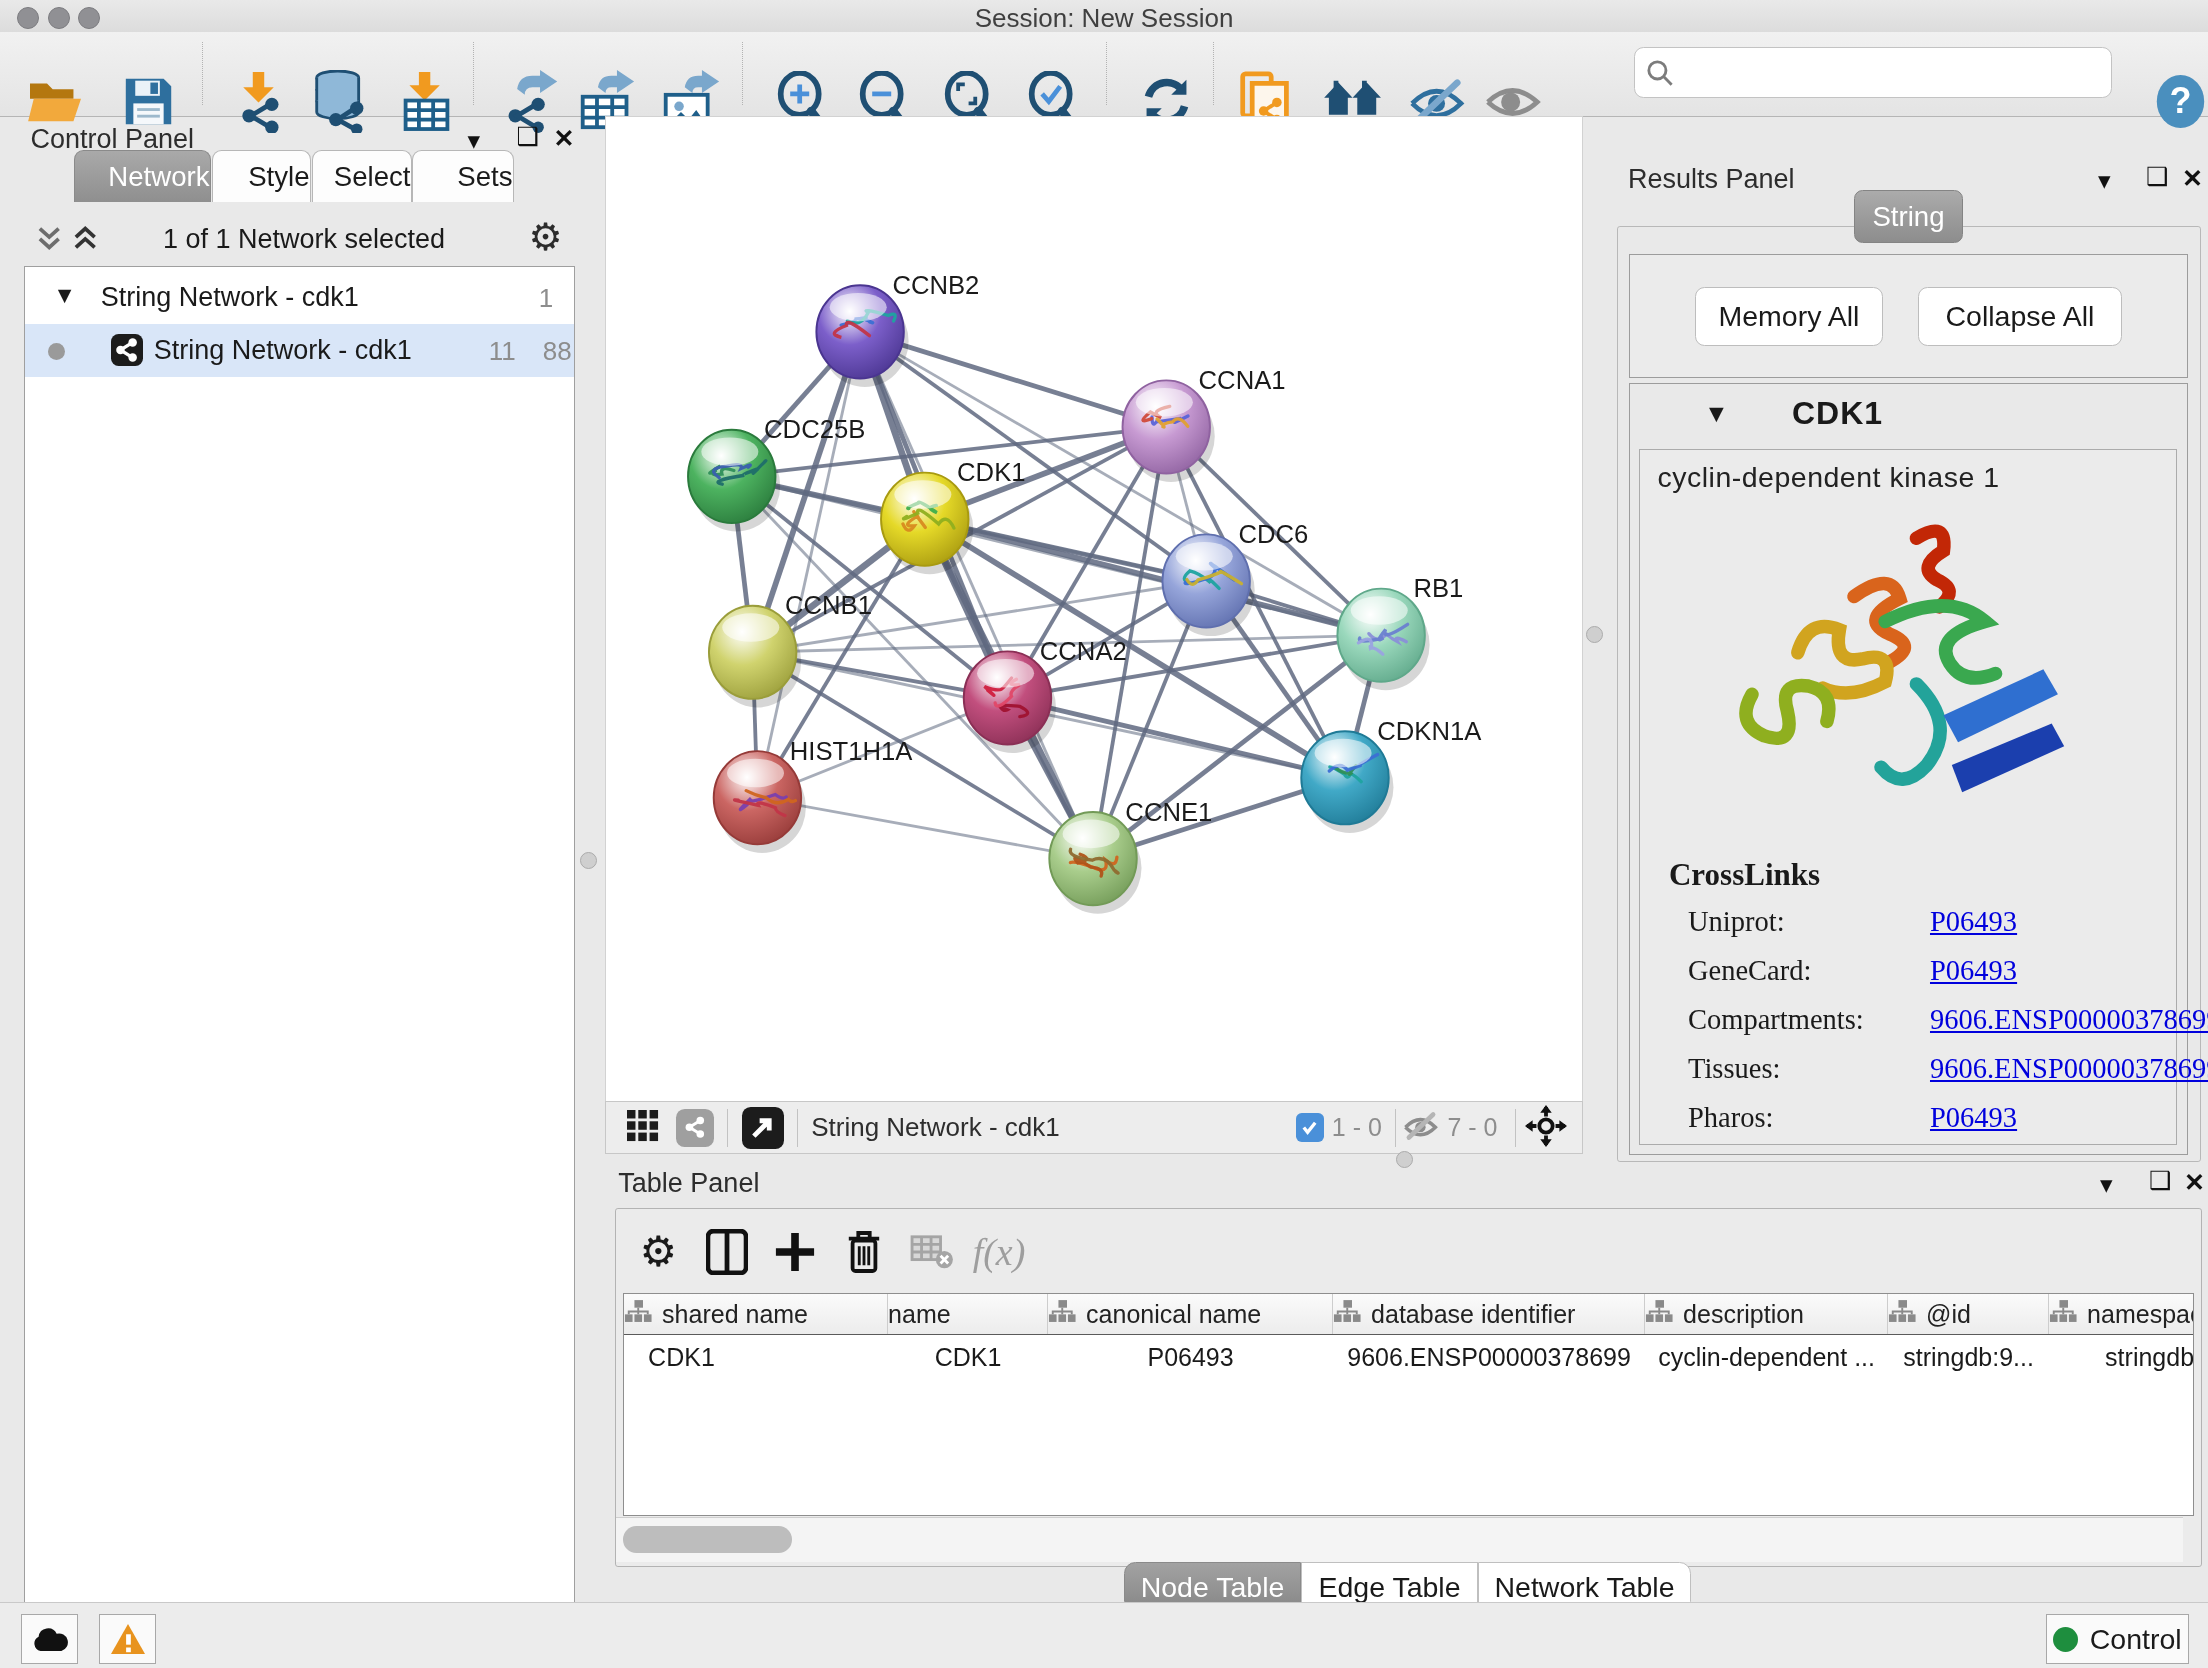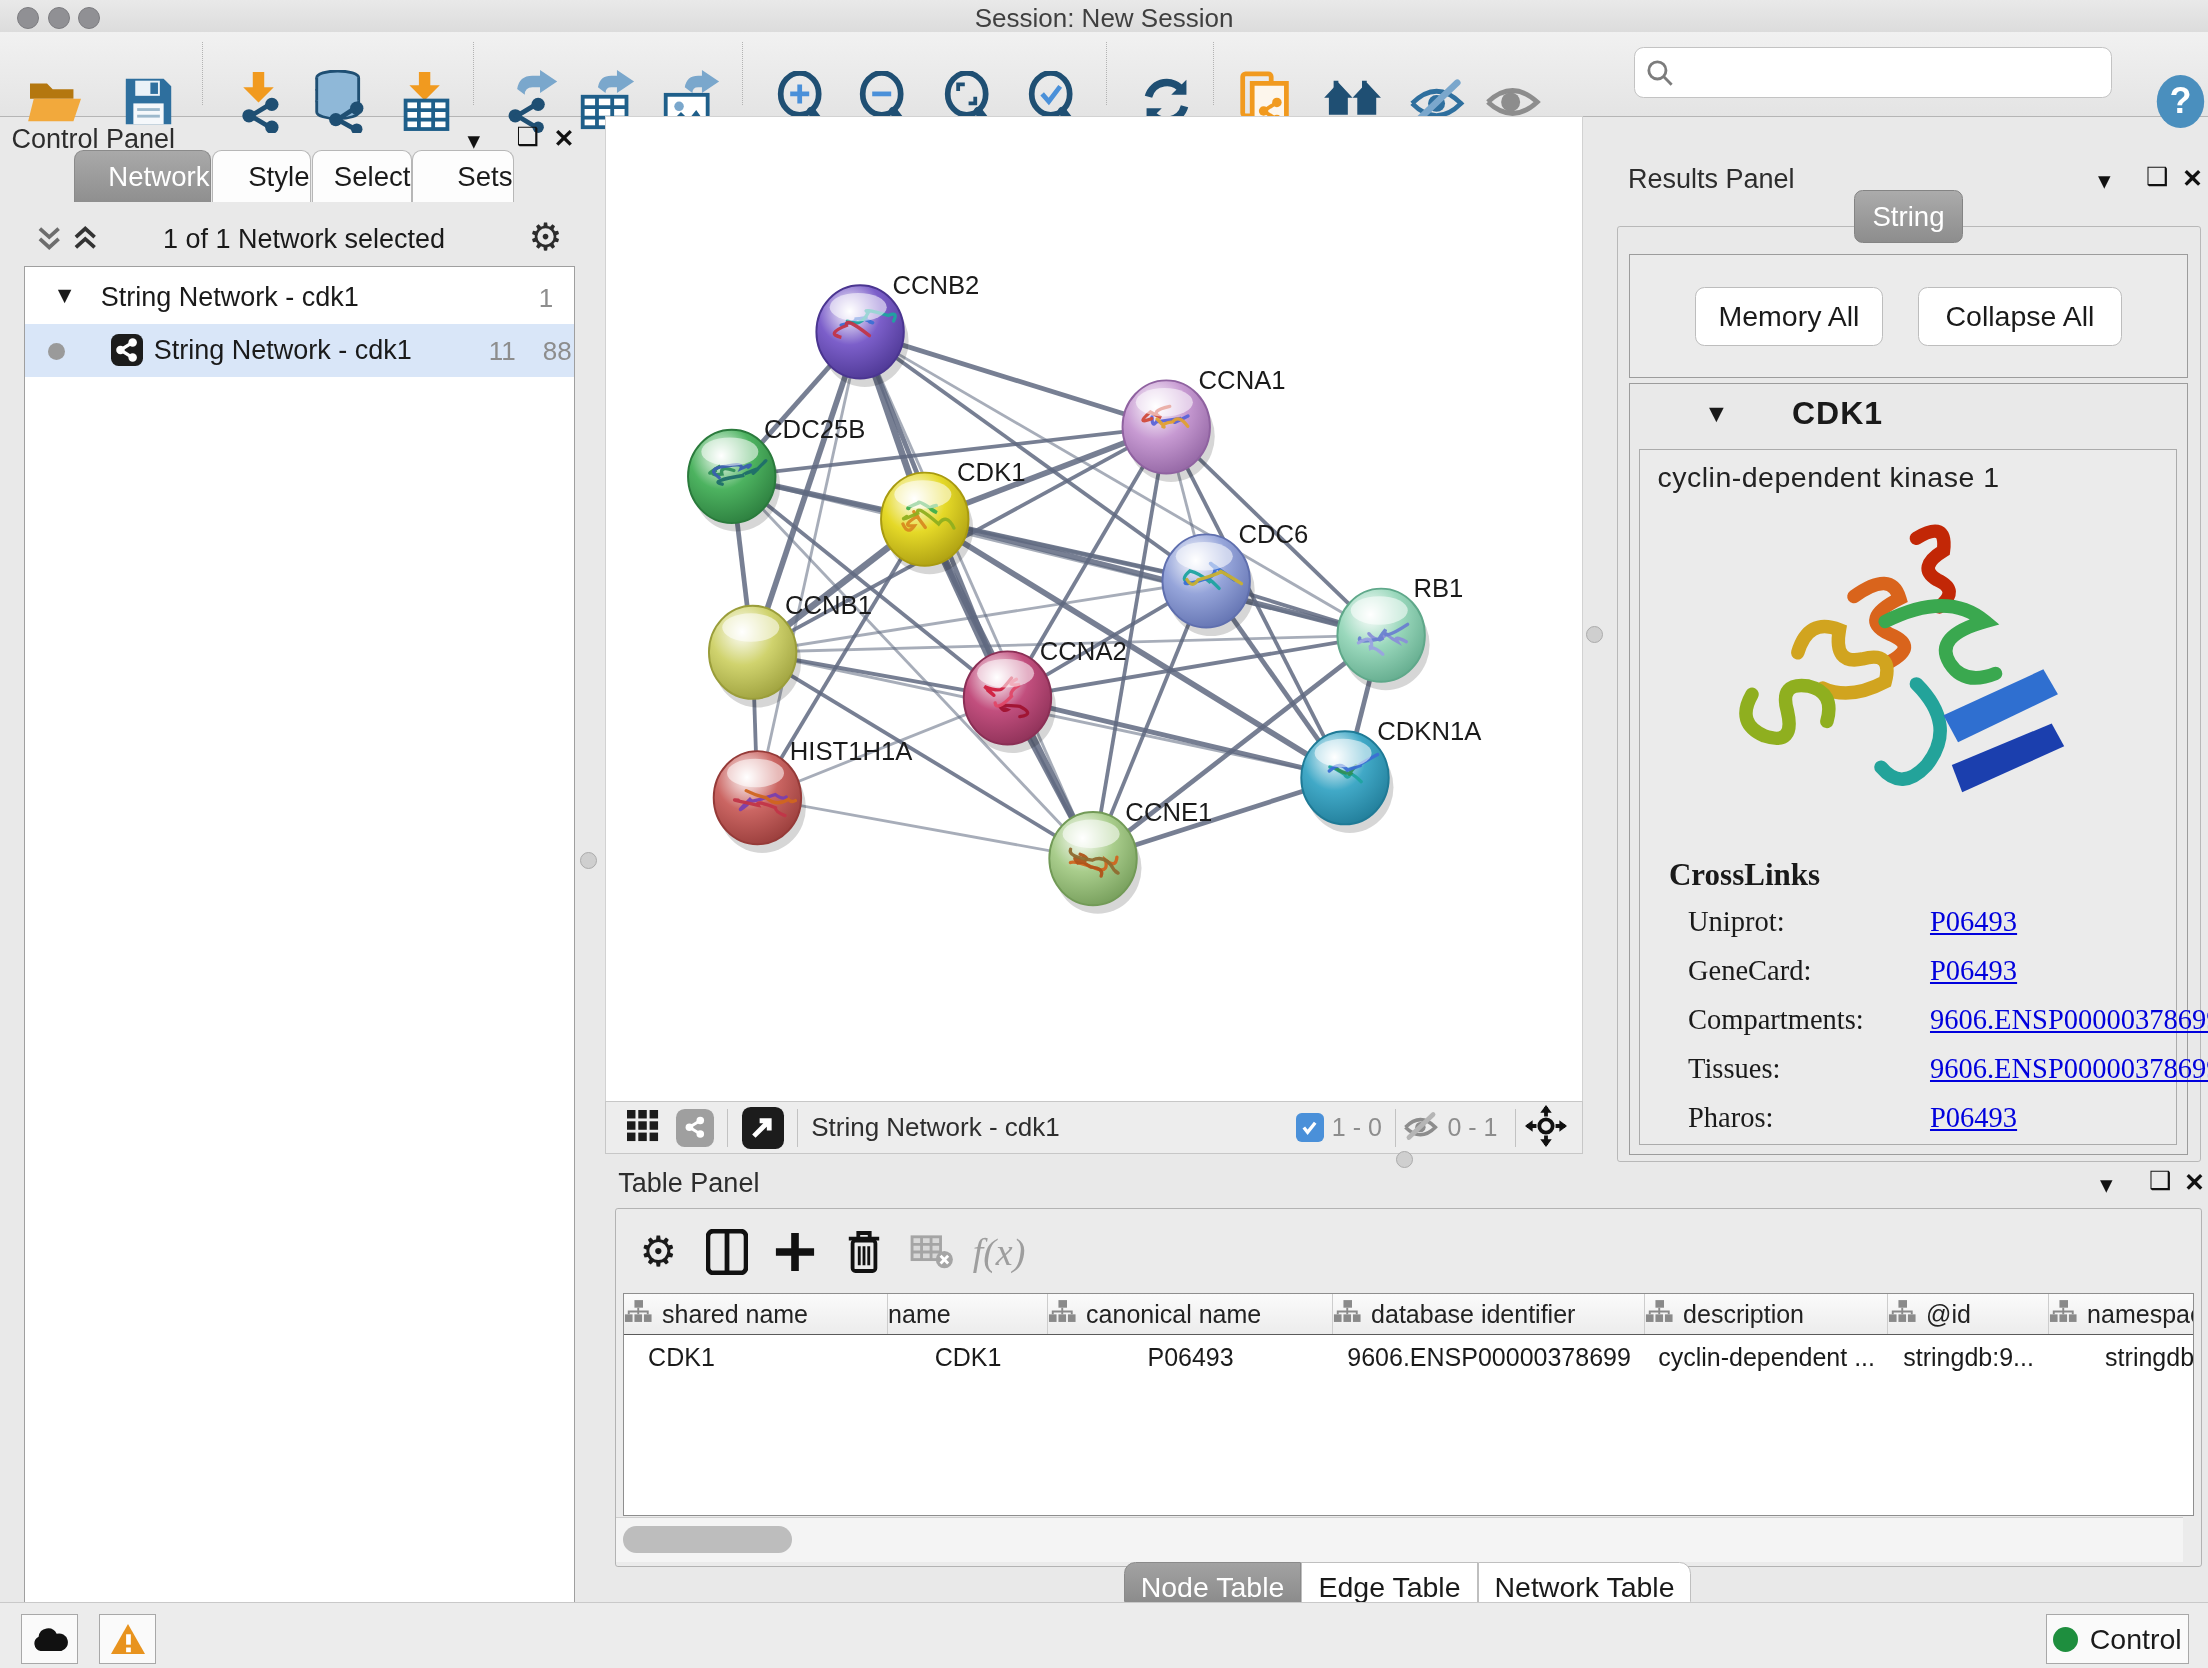--- a/index.html
+++ b/index.html
@@ -276,21 +276,21 @@
   </span>
   <span class="tb-icon" style="left:2147px">
     <svg width="55" height="55" viewBox="0 0 58 58">
         <ellipse cx="29" cy="29" rx="25" ry="28" fill="#4a8fbe"></ellipse>
         <text x="29" y="41" text-anchor="middle" font-size="38" font-weight="bold" fill="#fff" font-family="Liberation Sans,sans-serif">?</text>
       </svg>
   </span>
 </div>
 
 <div class="abs" id="control-panel">
-  <span class="panel-title abs" style="left:2px;top:7.6px">Control Panel</span>
+  <span class="panel-title abs" style="left:21px;top:7.6px">Control Panel</span>
   <span class="win-glyph abs" style="left:458px;top:9.5px">▾</span>
   <span class="win-glyph abs" style="left:507px;top:5.7px">❑</span>
   <span class="win-glyph abs" style="left:544px;top:7.6px;font-weight:bold">✕</span>
 
   <div class="tab sel" style="left:64px;top:34px;width:135px">
       <span>Network</span>
     </div>
   <div class="tab" style="left:202px;top:34px;width:97px">
       <span>Style</span>
     </div>
@@ -589,21 +589,21 @@
     </span>
     <span class="nt-count">1 - 0</span>
     <span class="nt-sep" style="margin:0 5.7px"></span>
     <span>
       <svg width="38" height="30" viewBox="0 0 62 52">
           <path d="M4 28 q26 -26 52 0 q-26 26 -52 0" fill="none" stroke="#8d8d8d" stroke-width="6"></path>
           <circle cx="30" cy="28" r="9" fill="#8d8d8d"></circle>
           <path d="M10 46 L52 6" stroke="#b5b5b5" stroke-width="8" stroke-linecap="round"></path>
         </svg>
     </span>
-    <span class="nt-count">0 - 1</span>
+    <span class="nt-count">7 - 0</span>
     <span class="nt-sep" style="margin:0 9.5px"></span>
     <span style="margin-right:15px">
       <svg width="42" height="42" viewBox="0 0 44 44">
           <g stroke="#111" stroke-width="4" fill="none">
             <circle cx="22" cy="22" r="7"></circle>
             <path d="M22 2 v10 M22 32 v10 M2 22 h10 M32 22 h10"></path>
           </g>
           <g fill="#111">
             <path d="M22 0 l6 8 h-12z M22 44 l6 -8 h-12z M0 22 l8 -6 v12z M44 22 l-8 -6 v12z"></path>
           </g>

